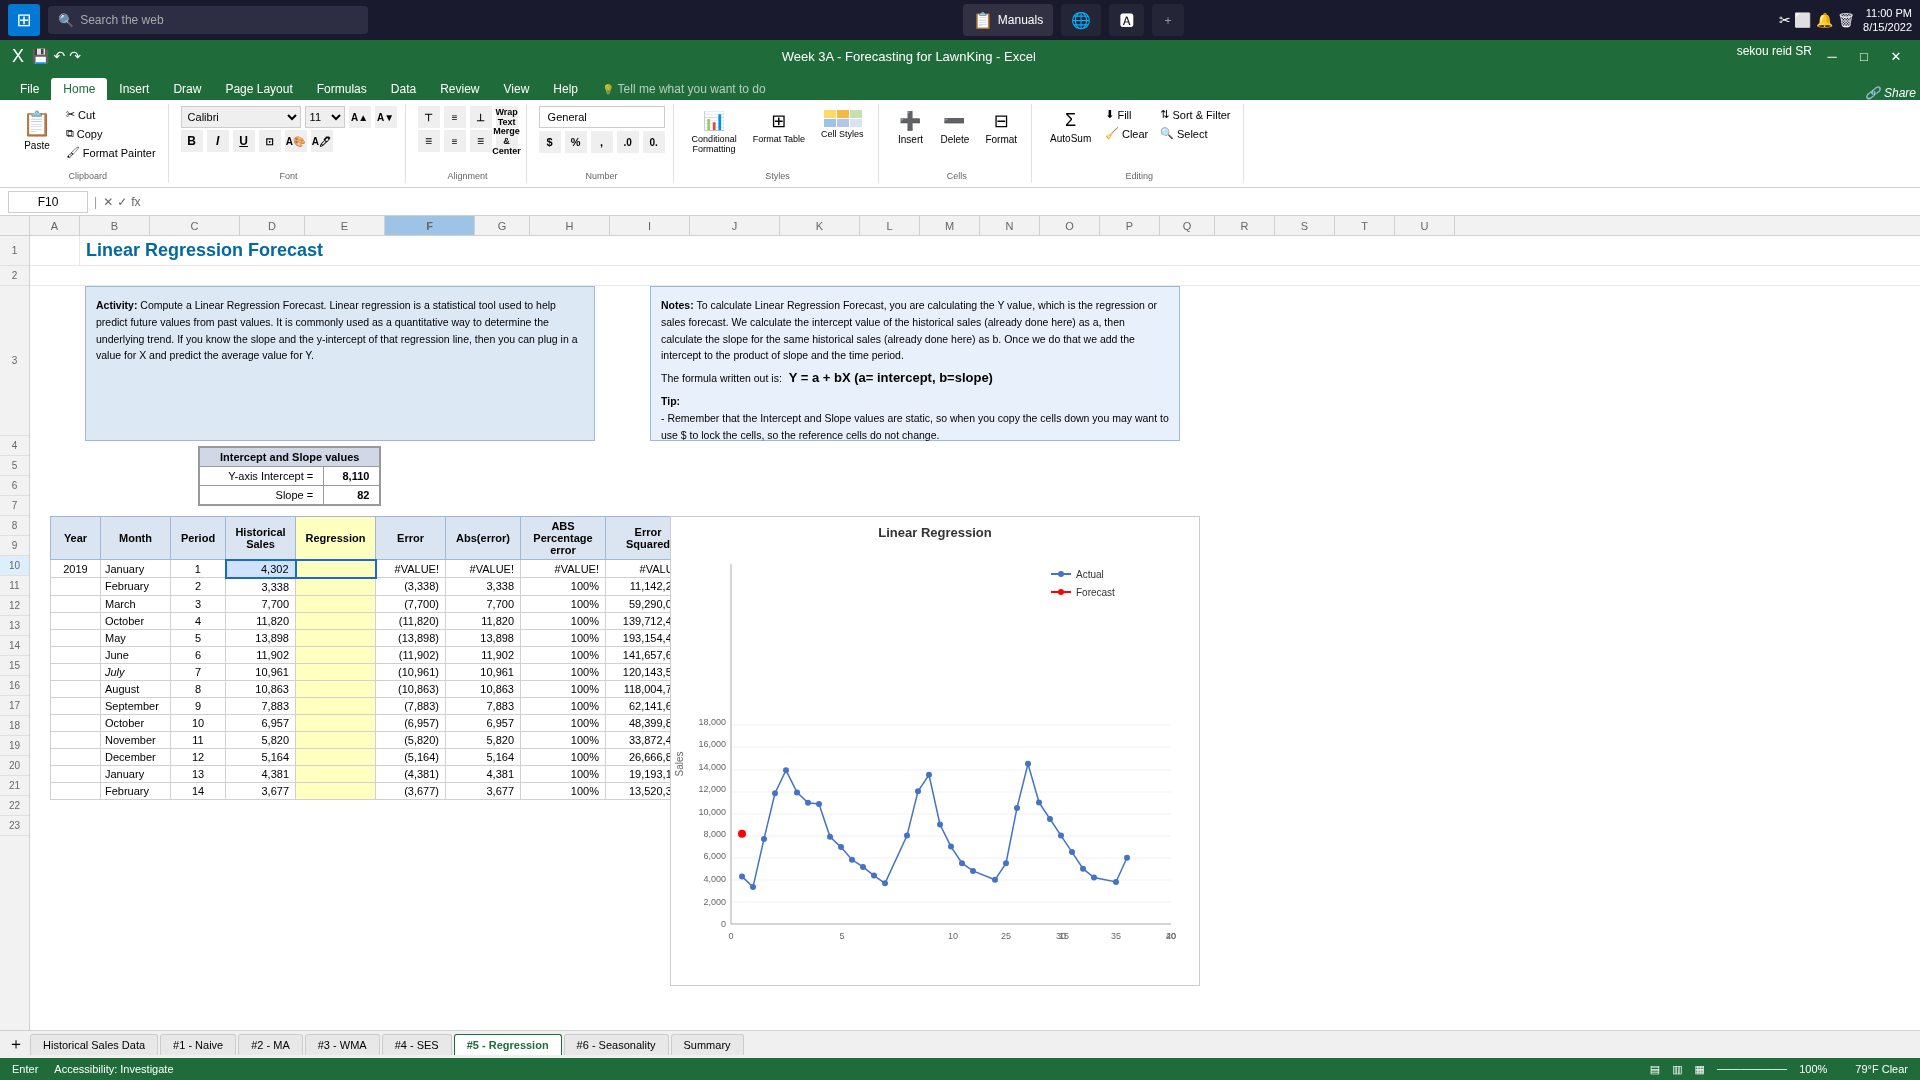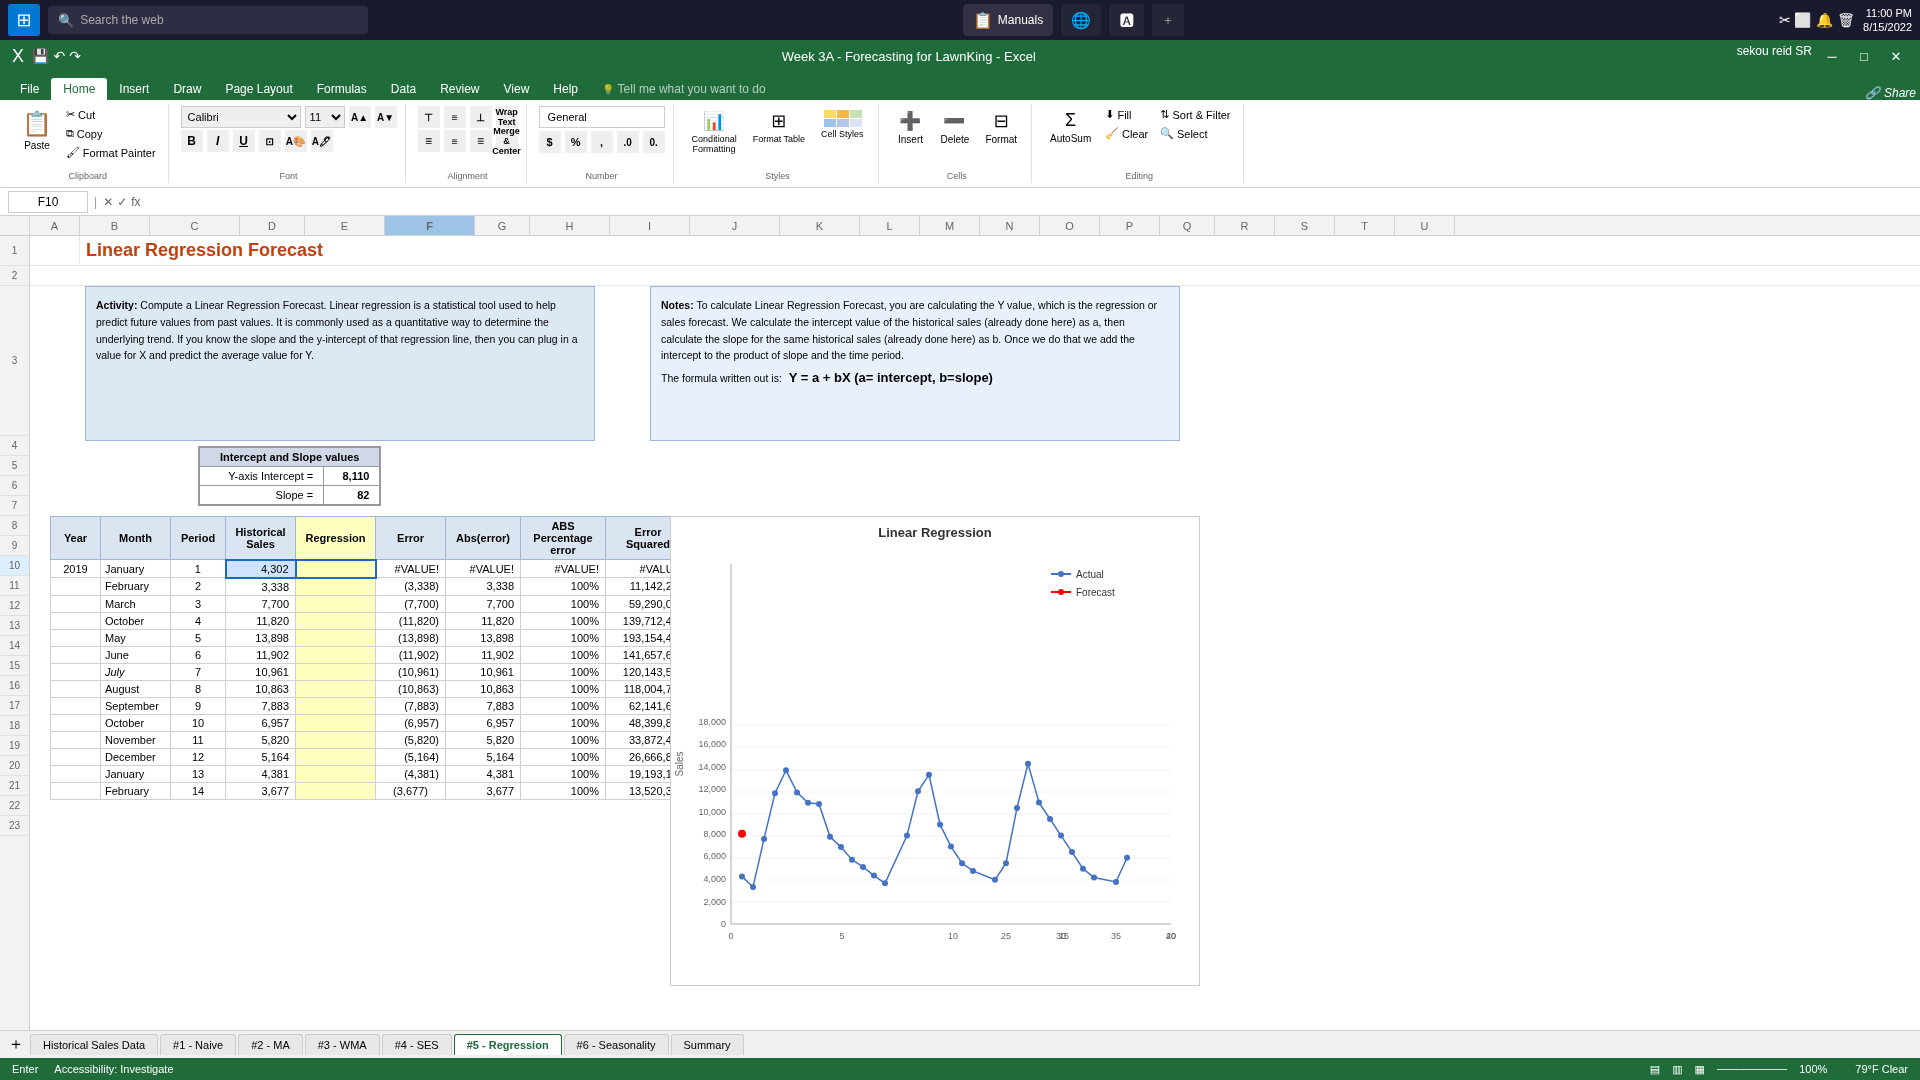--- a/index.html
+++ b/index.html
@@ -365,39 +365,43 @@
       <div class="row-header">21</div>
       <div class="row-header">22</div>
       <div class="row-header">23</div>
     </div>
 
     <div style="flex:1;overflow:hidden;position:relative;background:#fff;">
 
       <div style="position:absolute;top:0;left:0;height:30px;width:100%;border-bottom:1px solid #e8e8e8;display:flex;align-items:center;">
         <div style="width:50px;border-right:1px solid #e8e8e8;height:100%;"></div>
         <div style="padding-left:6px;display:flex;align-items:center;height:100%;flex:1;">
-          <span style="color:#c2410c;font-size:18px;font-weight:bold;">Linear Regression Forecast</span>
+          <span style="color:#0369a1;font-size:18px;font-weight:bold;">Linear Regression Forecast</span>
         </div>
       </div>
 
       <div style="position:absolute;top:30px;left:0;height:20px;width:100%;border-bottom:1px solid #e8e8e8;"></div>
 
       <div style="position:absolute;top:50px;left:55px;width:510px;height:155px;background:#dde8f5;border:1px solid #a0b8d8;padding:10px;font-size:10.5px;line-height:1.6;">
         <span style="font-weight:bold;">Activity:</span>
         <span>Compute a Linear Regression Forecast.  Linear regression is a statistical tool used to help predict future values from past values. It is commonly used as a quantitative way to determine the underlying trend.  If you know the slope and the y-intercept of that regression line, then you can plug in a value for X and predict the average value for Y.</span>
       </div>
 
       <div style="position:absolute;top:50px;left:620px;width:530px;height:155px;background:#e8f0fb;border:1px solid #a0b8d8;padding:10px;font-size:10.5px;line-height:1.6;">
         <div style="margin-bottom:4px;">
           <span style="font-weight:bold;">Notes:</span>
           <span>To calculate Linear Regression Forecast, you are calculating the Y value, which is the regression or sales forecast. We calculate the intercept value of the historical sales (already done here) as a, then calculate the slope for the same historical sales (already done here) as b.  Once we do that we add the intercept to the product of slope and the time period.</span>
         </div>
         <div style="margin-bottom:4px;">
           <span>The formula written out is:</span>
           <span style="font-weight:bold;font-size:13px;margin-left:4px;">Y = a + bX   (a= intercept, b=slope)</span>
+        </div>
+        <div>
+          <div style="font-weight:bold;">Tip:</div>
+          <div>- Remember that the Intercept and Slope values are static, so when you copy the cells down you may want to use $ to lock the cells, so the reference cells do not change.</div>
         </div>
       </div>
 
       <div style="position:absolute;top:210px;left:168px;border:1px solid #999;">
         <table class="intercept-table">
           <tbody>
               <tr>
             <td colspan="2" class="intercept-title" style="background:#d0d8e8;font-weight:bold;text-align:center;padding:3px 20px;font-size:11px;">Intercept and Slope values</td>
           </tr>
           <tr>
@@ -570,21 +574,21 @@
       <td style="font-size:11px;text-align:right;border:1px solid #d0d0d0;padding:2px 6px;">4,381</td>
       <td style="font-size:11px;text-align:right;border:1px solid #d0d0d0;padding:2px 6px;">100%</td>
       <td style="font-size:11px;text-align:right;border:1px solid #d0d0d0;padding:2px 6px;">19,193,161</td>
     </tr>
               <tr>
       <td class="center-align" style="font-size:11px;text-align:center;border:1px solid #d0d0d0;padding:2px 4px;"></td>
       <td class="left-align" style="font-size:11px;border:1px solid #d0d0d0;padding:2px 4px;">February</td>
       <td class="center-align" style="font-size:11px;text-align:center;border:1px solid #d0d0d0;padding:2px 4px;">14</td>
       <td style="font-size:11px;text-align:right;border:1px solid #d0d0d0;padding:2px 6px;">3,677</td>
       <td style="font-size:11px;text-align:right;background:#ffffc0;padding:2px 6px;"></td>
-      <td style="font-size:11px;text-align:center;border:1px solid #d0d0d0;padding:2px 6px;">(3,677)</td>
+      <td style="font-size:11px;text-align:right;border:1px solid #d0d0d0;padding:2px 6px;">(3,677)</td>
       <td style="font-size:11px;text-align:right;border:1px solid #d0d0d0;padding:2px 6px;">3,677</td>
       <td style="font-size:11px;text-align:right;border:1px solid #d0d0d0;padding:2px 6px;">100%</td>
       <td style="font-size:11px;text-align:right;border:1px solid #d0d0d0;padding:2px 6px;">13,520,329</td>
     </tr>
             </tbody>
         </table>
       </div>
 
       <div style="position:absolute;top:280px;left:640px;width:530px;height:470px;background:#fff;border:1px solid #ccc;">
         <div style="text-align:center;font-size:13px;font-weight:bold;color:#333;padding:8px 0 4px;">Linear Regression</div>

